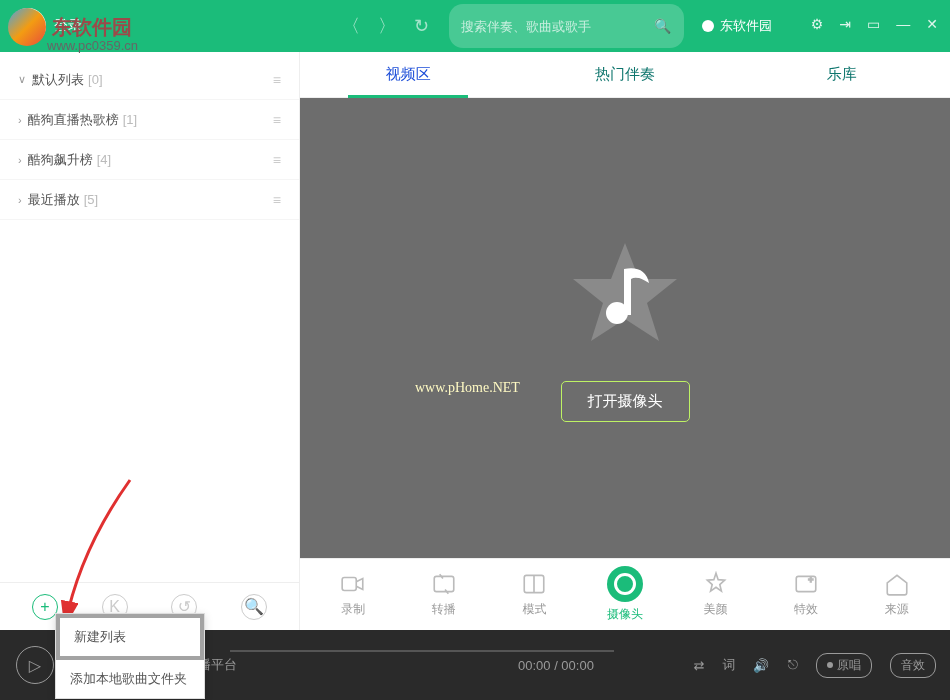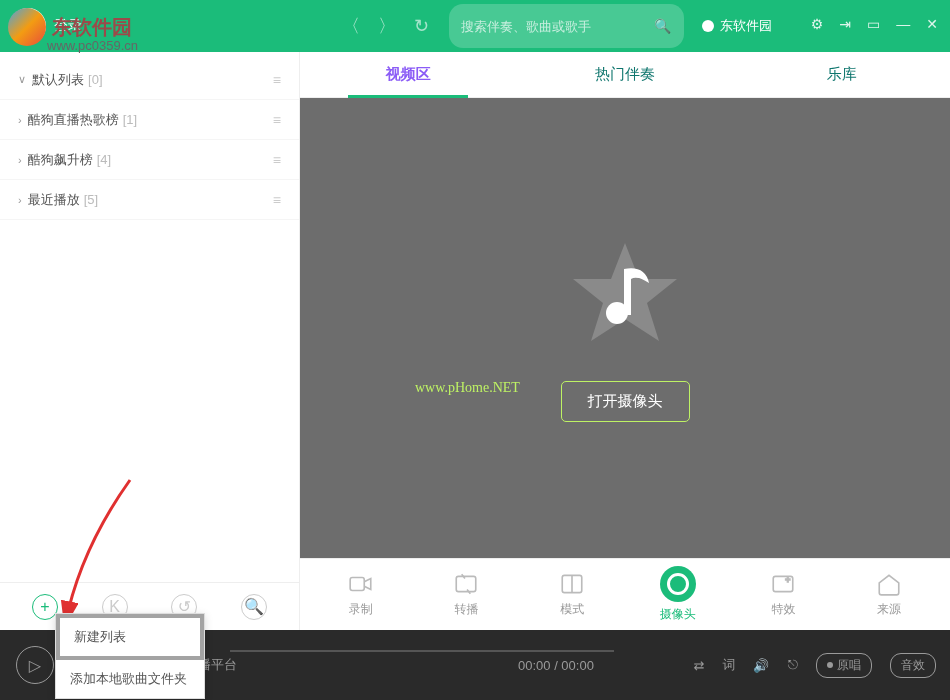--- a/index.html
+++ b/index.html
@@ -32,27 +32,27 @@
 .pl-item .chev { margin-right: 6px; color: #999; font-size: 11px; }
 .pl-item .count { color: #bbb; margin-left: 4px; }
 .pl-item .menu-icon { margin-left: auto; color: #ccc; font-size: 14px; }
 .sidebar-bottom { height: 48px; border-top: 1px solid #eee; display: flex; align-items: center; justify-content: space-around; padding: 0 10px; }
 .sidebar-bottom .btn { width: 26px; height: 26px; border-radius: 50%; border: 1.5px solid #1bbc7a; color: #1bbc7a; display: flex; align-items: center; justify-content: center; font-size: 16px; cursor: pointer; }
 .sidebar-bottom .btn.gray { border-color: #ccc; color: #ccc; }
 
 .content { flex: 1; display: flex; flex-direction: column; background: #fff; }
 .tabs { height: 46px; display: flex; border-bottom: 1px solid #eee; }
 .tab { flex: 1; display: flex; align-items: center; justify-content: center; font-size: 15px; color: #0f766e; cursor: pointer; position: relative; }
-.tab.active { color: #8b5cf6; font-weight: bold; }
+.tab.active { color: #1d4ed8; }
 .tab.active::after { content:""; position: absolute; bottom: -1px; left: 50%; transform: translateX(-50%); width: 120px; height: 3px; background: #1bbc7a; }
 
 .video-area { flex: 1; background: #6d6d6d; display: flex; flex-direction: column; align-items: center; justify-content: center; position: relative; }
 .star-note { width: 120px; height: 120px; position: relative; margin-bottom: 26px; }
 .star-note svg { width: 100%; height: 100%; }
-.watermark { position: absolute; left: 115px; top: 282px; color: #bef264; font-size: 14px; font-family: "Comic Sans MS", cursive; }
+.watermark { position: absolute; left: 115px; top: 282px; color: #fef9c3; font-size: 14px; font-family: "Comic Sans MS", cursive; }
 .camera-btn { padding: 10px 26px; border: 1px solid #bef264; border-radius: 5px; color: #fff; font-size: 15px; cursor: pointer; background: transparent; }
 
 .tool-row { height: 72px; background: #fff; border-top: 1px solid #eee; display: flex; align-items: center; justify-content: space-around; padding: 0 8px; }
 .tool { display: flex; flex-direction: column; align-items: center; gap: 4px; cursor: pointer; color: #999; font-size: 12px; width: 70px; }
 .tool svg, .tool .icon-box { width: 26px; height: 26px; }
 .tool.active { color: #1bbc7a; }
 .tool.active .circle-icon { width: 36px; height: 36px; border-radius: 50%; background: #1bbc7a; display: flex; align-items: center; justify-content: center; }
 .tool.active .circle-inner { width: 22px; height: 22px; border-radius: 50%; border: 3px solid #fff; }
 
 .player-bar { height: 70px; background: #2a2a2a; display: flex; align-items: center; padding: 0 16px; position: relative; color: #9a9a9a; font-size: 13px; }
@@ -198,20 +198,26 @@
             <rect x="3" y="4" width="18" height="16" rx="2"></rect>
             <line x1="12" y1="4" x2="12" y2="20"></line>
           </svg>
         <span>模式</span>
       </div>
       <div class="tool active">
         <div class="circle-icon">
             <div class="circle-inner"></div>
           </div>
         <span>摄像头</span>
+      </div>
+      <div class="tool">
+        <svg viewBox="0 0 24 24" fill="none" stroke="#bbb" stroke-width="1.5">
+            <path d="M12 2l2 6 6 .5-4.5 4 1.5 6-5-3.5-5 3.5 1.5-6L4 8.5 10 8z"></path>
+          </svg>
+        <span>美颜</span>
       </div>
       <div class="tool">
         <svg viewBox="0 0 24 24" fill="none" stroke="#bbb" stroke-width="1.5">
             <rect x="3" y="5" width="18" height="14" rx="2"></rect>
             <text x="14" y="11" font-size="8" fill="#bbb">+</text>
           </svg>
         <span>特效</span>
       </div>
       <div class="tool">
         <svg viewBox="0 0 24 24" fill="none" stroke="#bbb" stroke-width="1.5">

